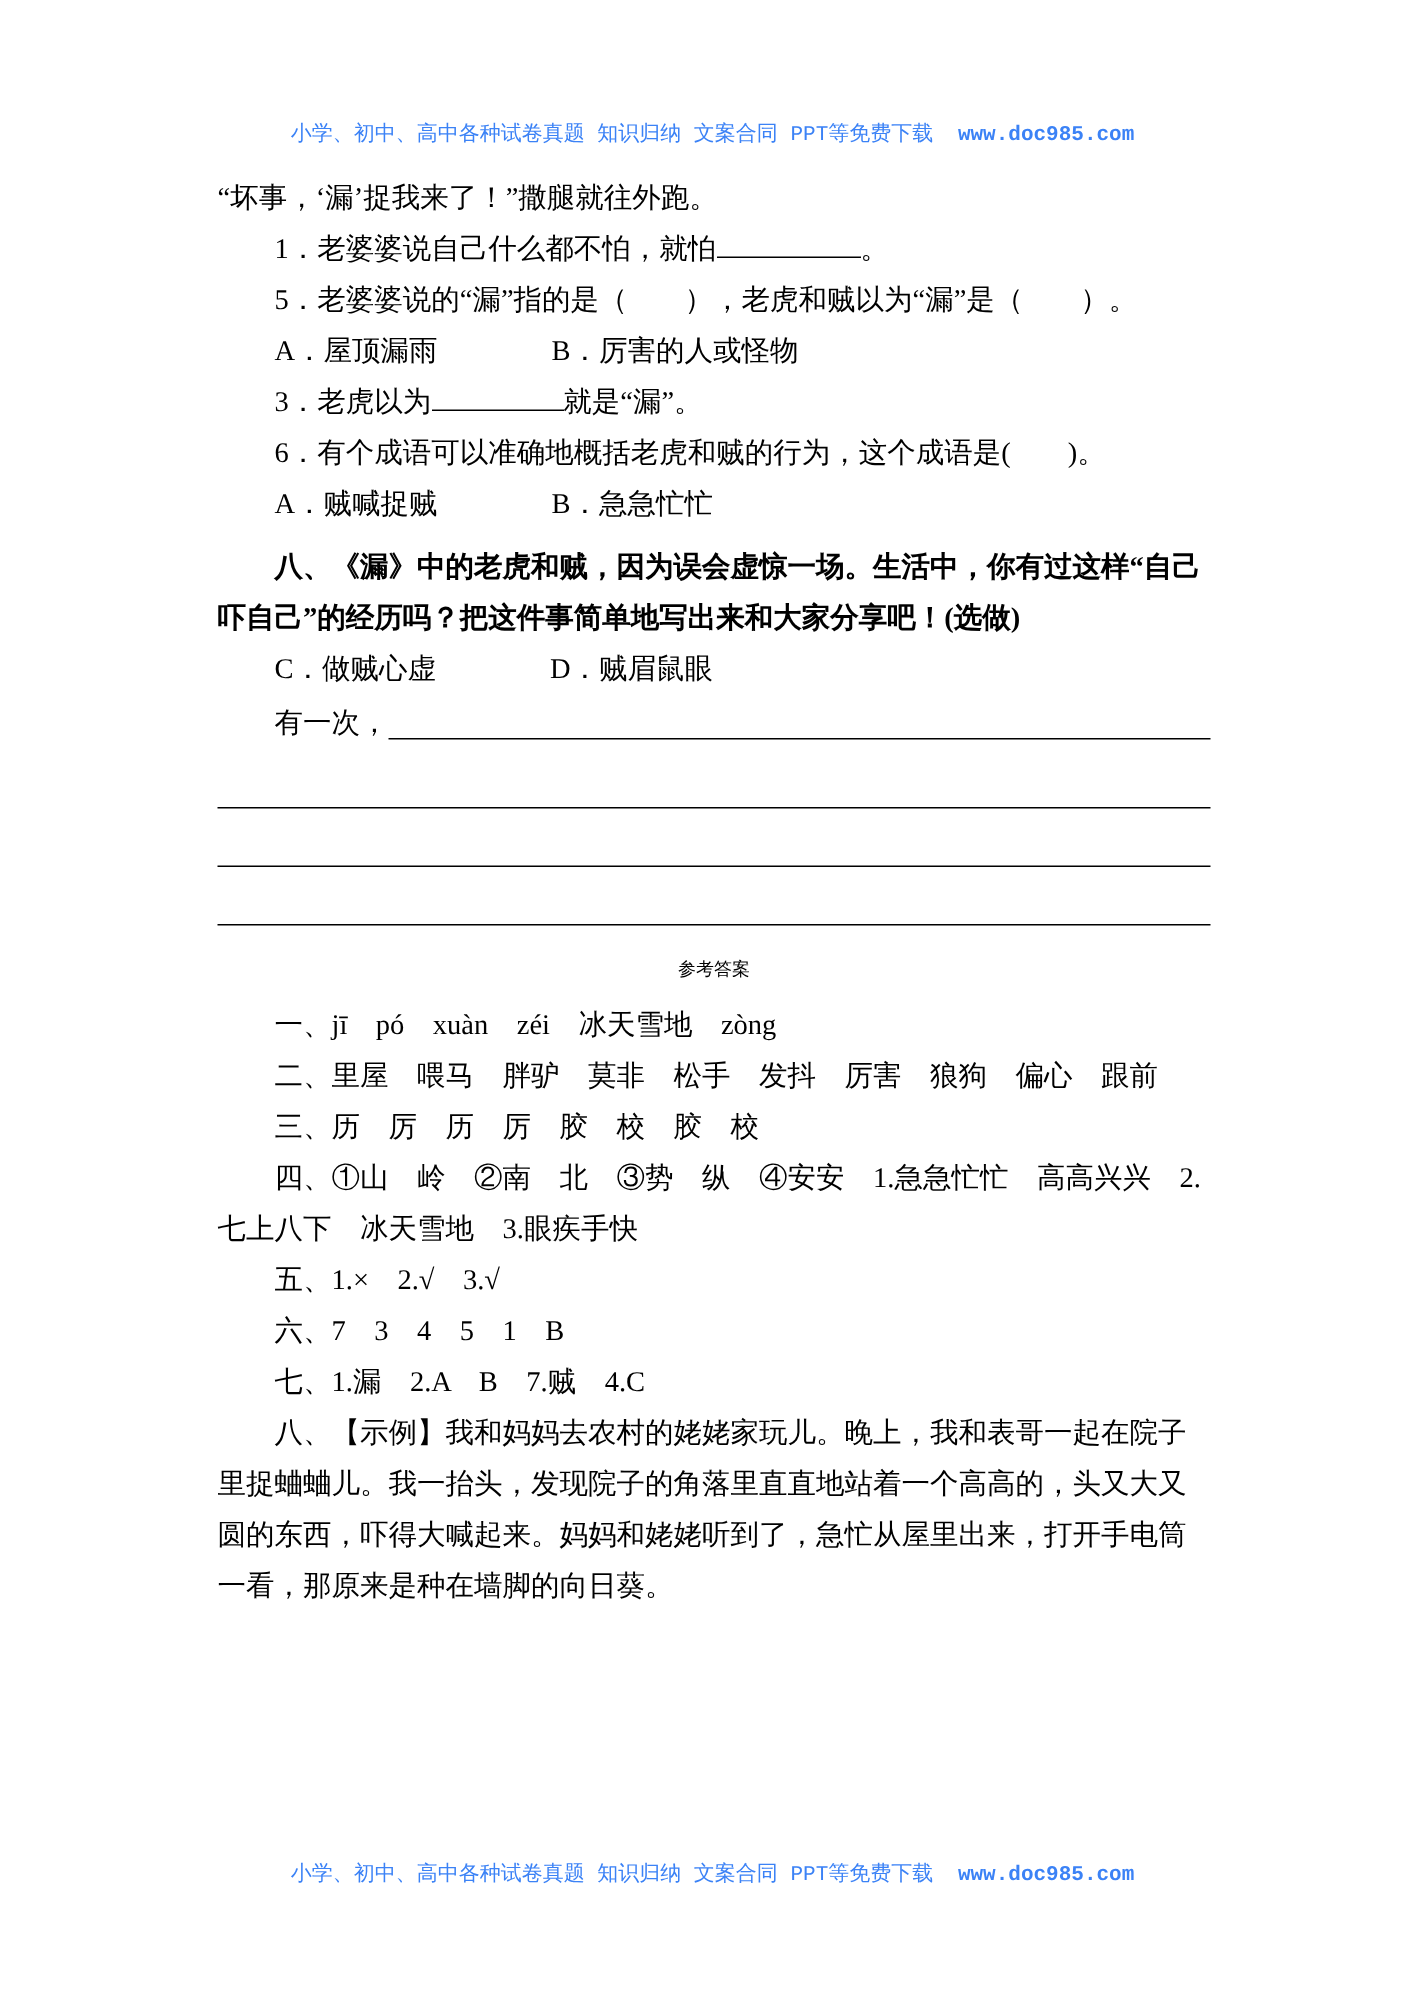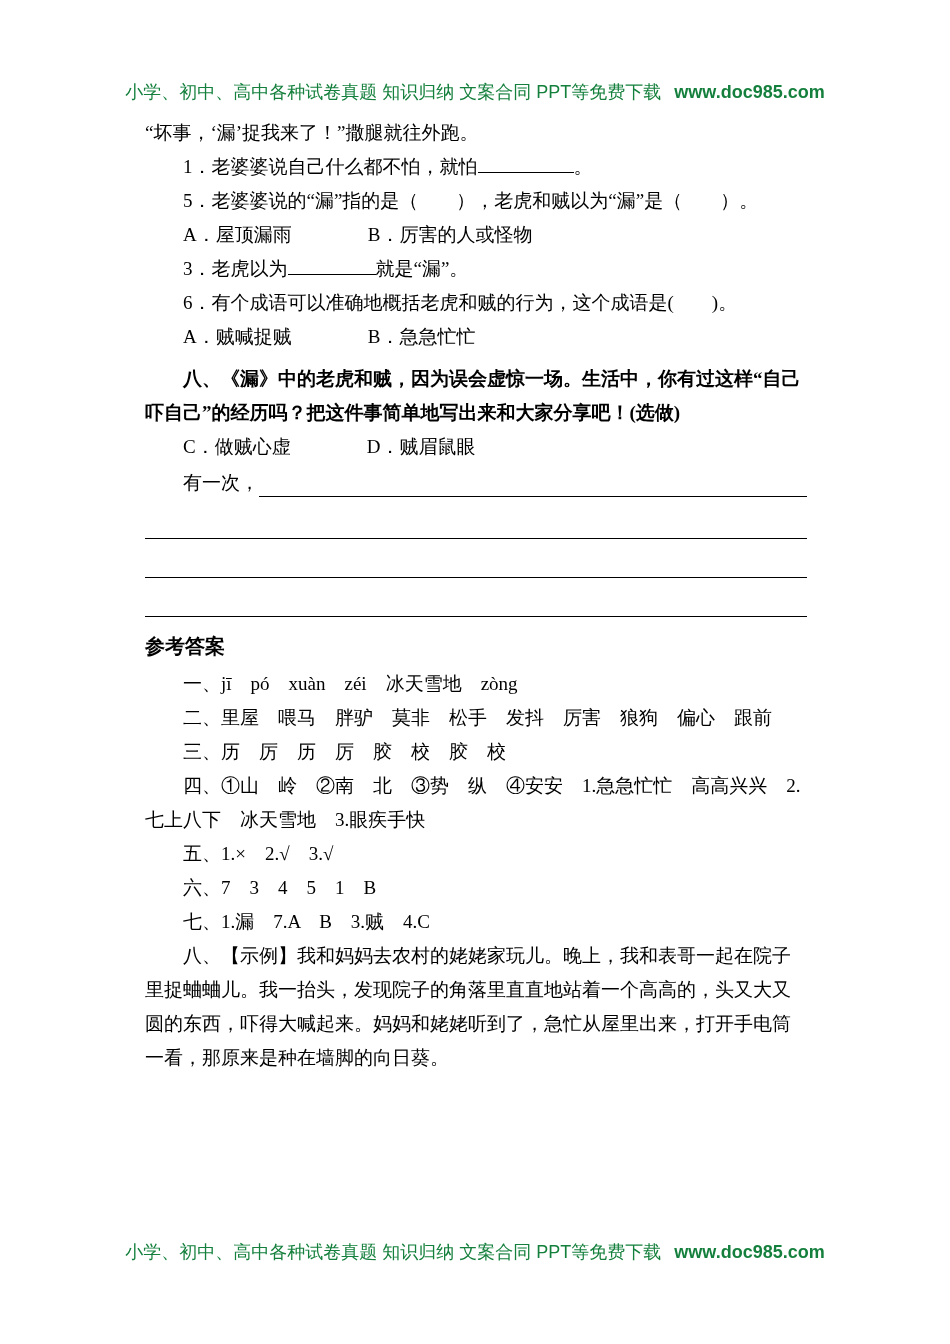--- a/index.html
+++ b/index.html
@@ -4,45 +4,45 @@
 <style>
   html, body { margin: 0; padding: 0; background: #ffffff; }
   body {
     width: 950px; height: 1344px;
     position: relative; overflow: hidden;
     font-family: "Liberation Serif", "DejaVu Serif", serif;
     color: #000;
   }
   .doc-header, .doc-footer {
     position: absolute; left: 0; width: 100%;
-    text-align: center; font-size: 18px; color: #15803d;
-    font-family: Liberation Sans, sans-serif;
+    text-align: center; font-size: 14px; color: #3b82f6;
+    font-family: Liberation Mono, monospace;
   }
   .doc-header { top: 80px; }
   .doc-footer { top: 1240px; }
   .site { font-weight: bold; margin-left: 8px; }
   .content {
     position: absolute; top: 116px; left: 145px; width: 662px;
     font-size: 19px; line-height: 34px;
   }
   .line { min-height: 34px; }
   .indent { text-indent: 2em; }
   .bold { font-weight: bold; }
   .q8-prompt { margin-top: 8px; }
   .blank {
     display: inline-block; border-bottom: 1px solid #000;
     height: 19px; vertical-align: baseline;
   }
   .blank-q1 { width: 96px; }
   .blank-q3 { width: 88px; }
-  .lead-row { display: flex; align-items: center; padding-left: 2em; margin-top: 2px; }
+  .lead-row { display: flex; align-items: flex-start; padding-left: 2em; margin-top: 2px; }
   .lead-row .fill-blank { flex: 1; border-bottom: 1px solid #000; height: 26px; }
   .write-line { height: 38px; border-bottom: 1px solid #000; }
   .answers-title {
-    text-align: left; font-weight: bold; font-size: 20px;
+    text-align: center; font-weight: normal; font-size: 12px;
     margin-top: 12px; margin-bottom: 4px;
   }
 </style>
 </head>
 <body>
 
 <div class="doc-header">
   <span>小学、初中、高中各种试卷真题 知识归纳 文案合同 PPT等免费下载</span>
   <span class="site">www.doc985.com</span>
 </div>
@@ -77,21 +77,21 @@
   <div class="write-line"></div>
 
   <div class="answers-title">参考答案</div>
 
   <div class="line indent">一、jī　pó　xuàn　zéi　冰天雪地　zòng</div>
   <div class="line indent">二、里屋　喂马　胖驴　莫非　松手　发抖　厉害　狼狗　偏心　跟前</div>
   <div class="line indent">三、历　厉　历　厉　胶　校　胶　校</div>
   <div class="line indent">四、①山　岭　②南　北　③势　纵　④安安　1.急急忙忙　高高兴兴　2.七上八下　冰天雪地　3.眼疾手快</div>
   <div class="line indent">五、1.×　2.√　3.√</div>
   <div class="line indent">六、7　3　4　5　1　B</div>
-  <div class="line indent">七、1.漏　7.A　B　3.贼　4.C</div>
+  <div class="line indent">七、1.漏　2.A　B　7.贼　4.C</div>
   <div class="line indent">八、【示例】我和妈妈去农村的姥姥家玩儿。晚上，我和表哥一起在院子里捉蛐蛐儿。我一抬头，发现院子的角落里直直地站着一个高高的，头又大又圆的东西，吓得大喊起来。妈妈和姥姥听到了，急忙从屋里出来，打开手电筒一看，那原来是种在墙脚的向日葵。</div>
 
 </div>
 
 <div class="doc-footer">
   <span>小学、初中、高中各种试卷真题 知识归纳 文案合同 PPT等免费下载</span>
   <span class="site">www.doc985.com</span>
 </div>
 
 </body></html>

